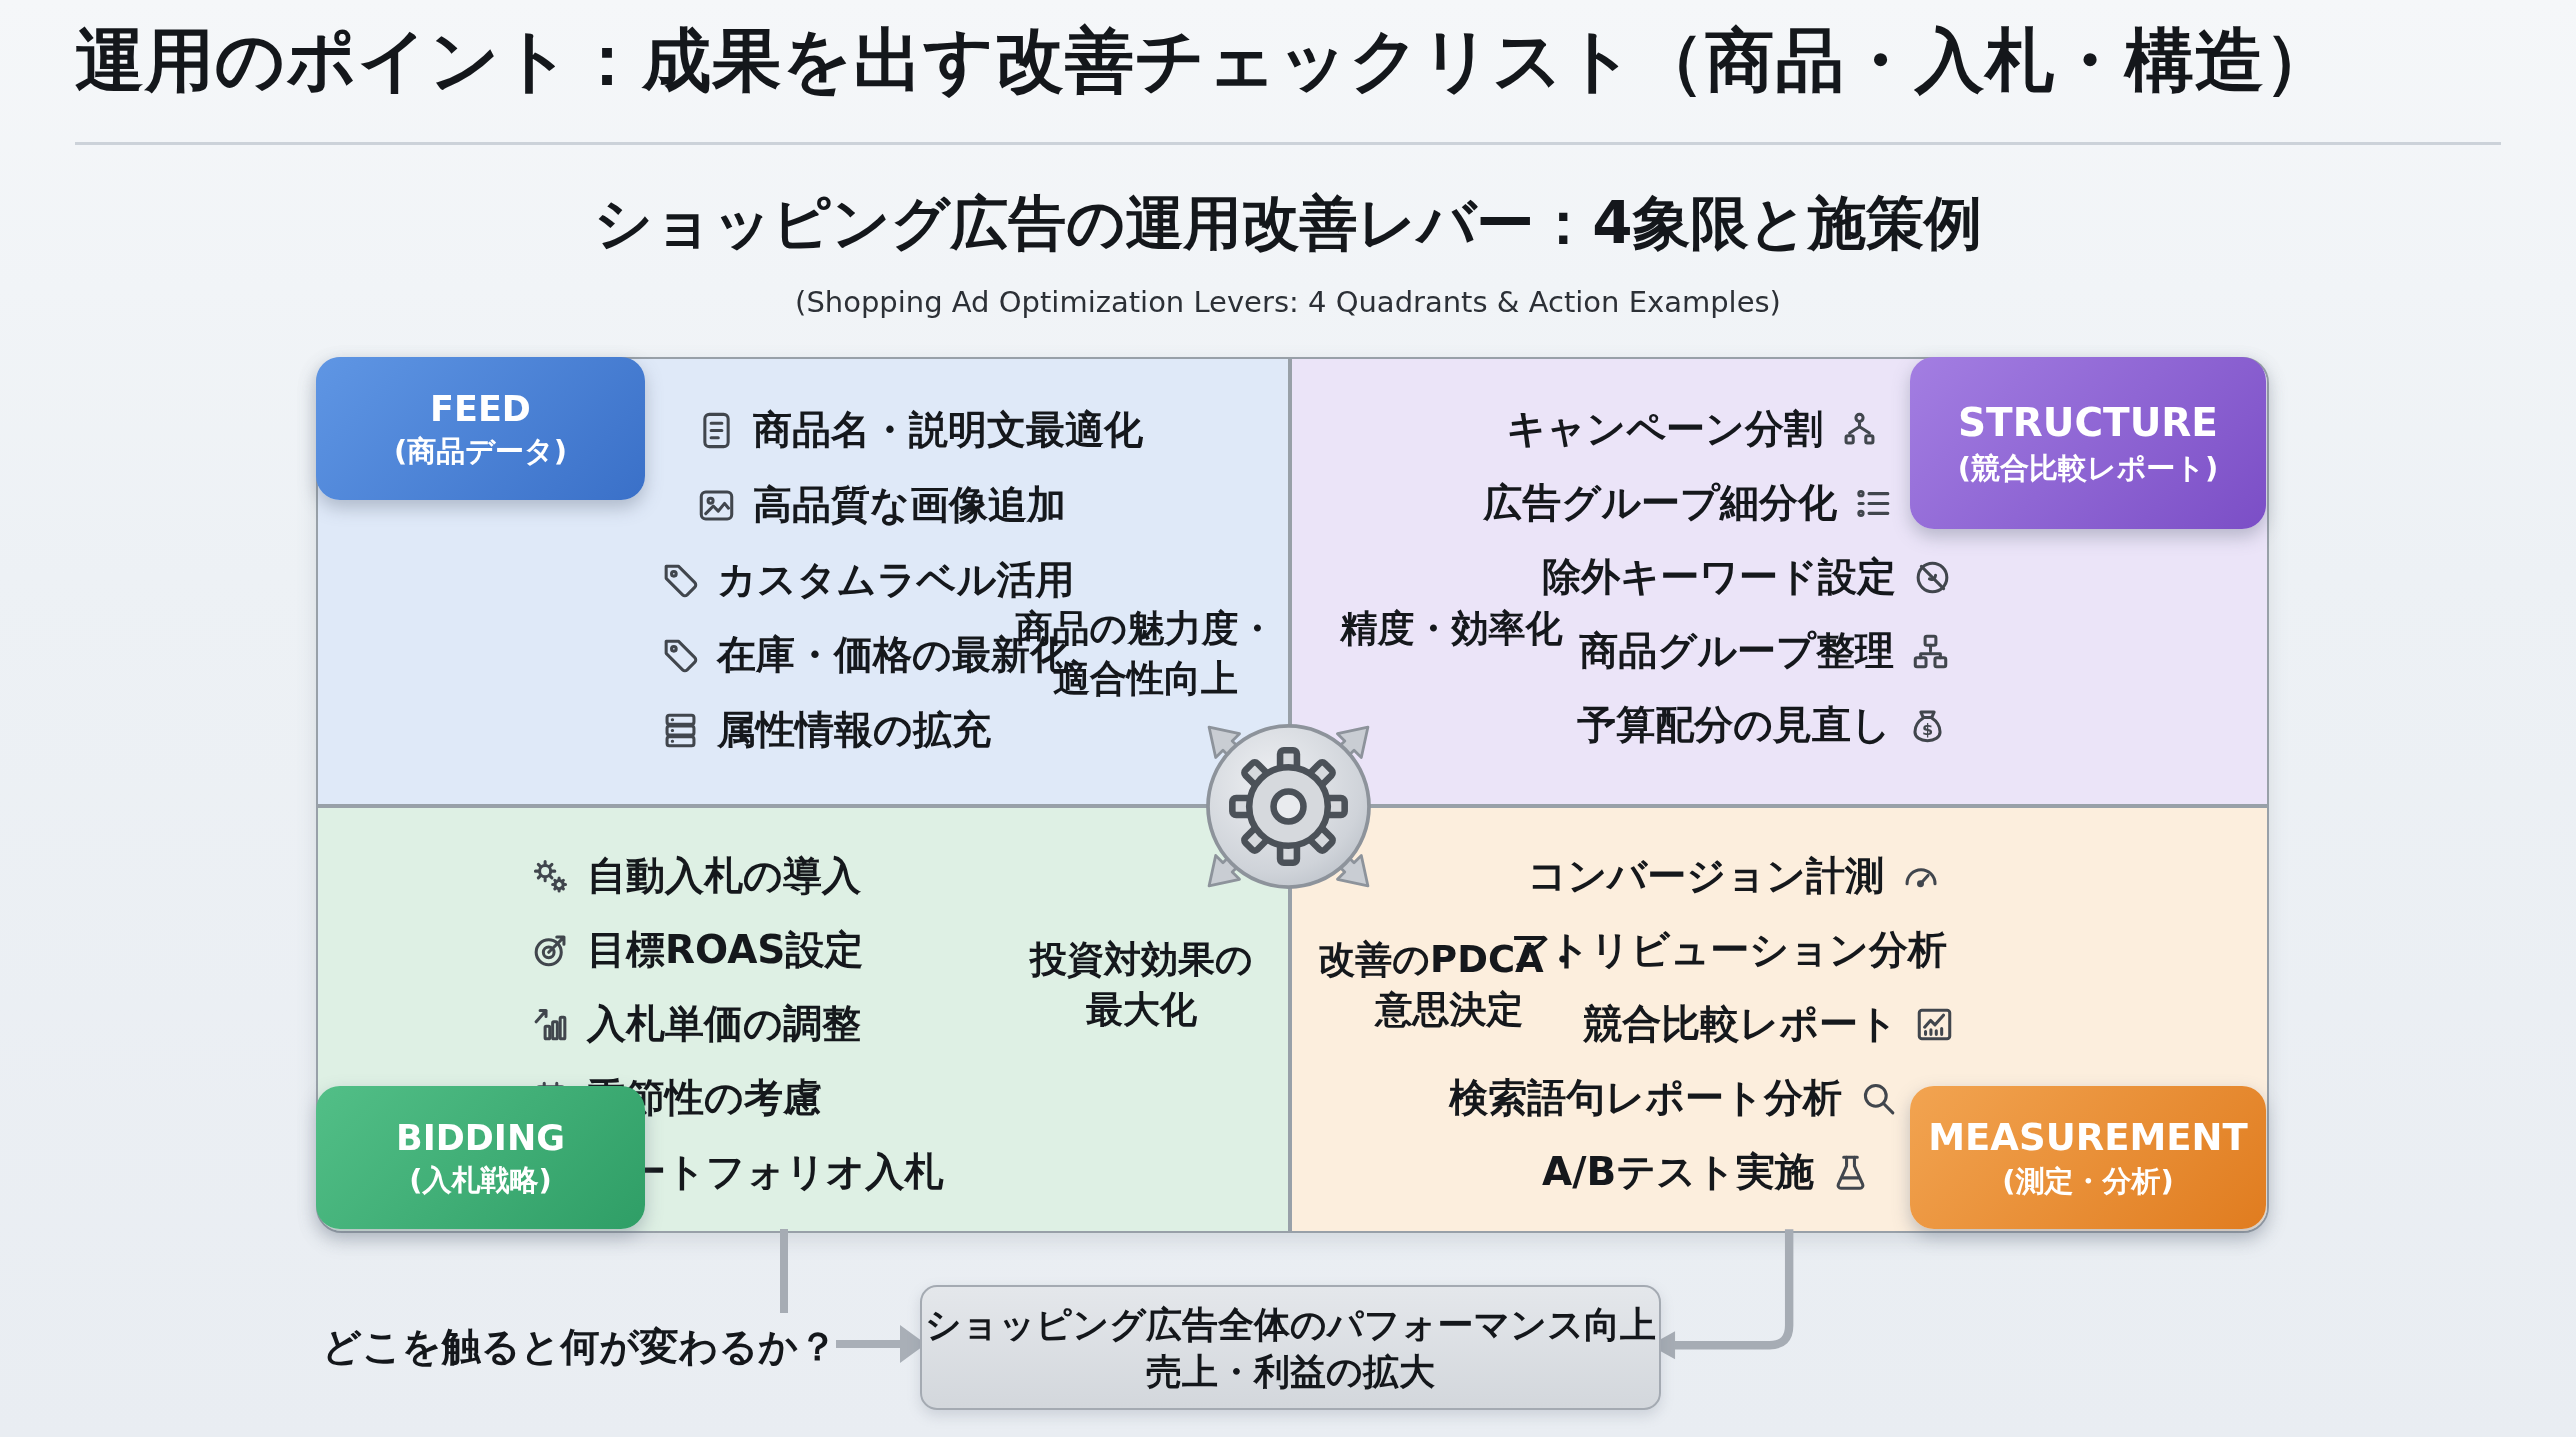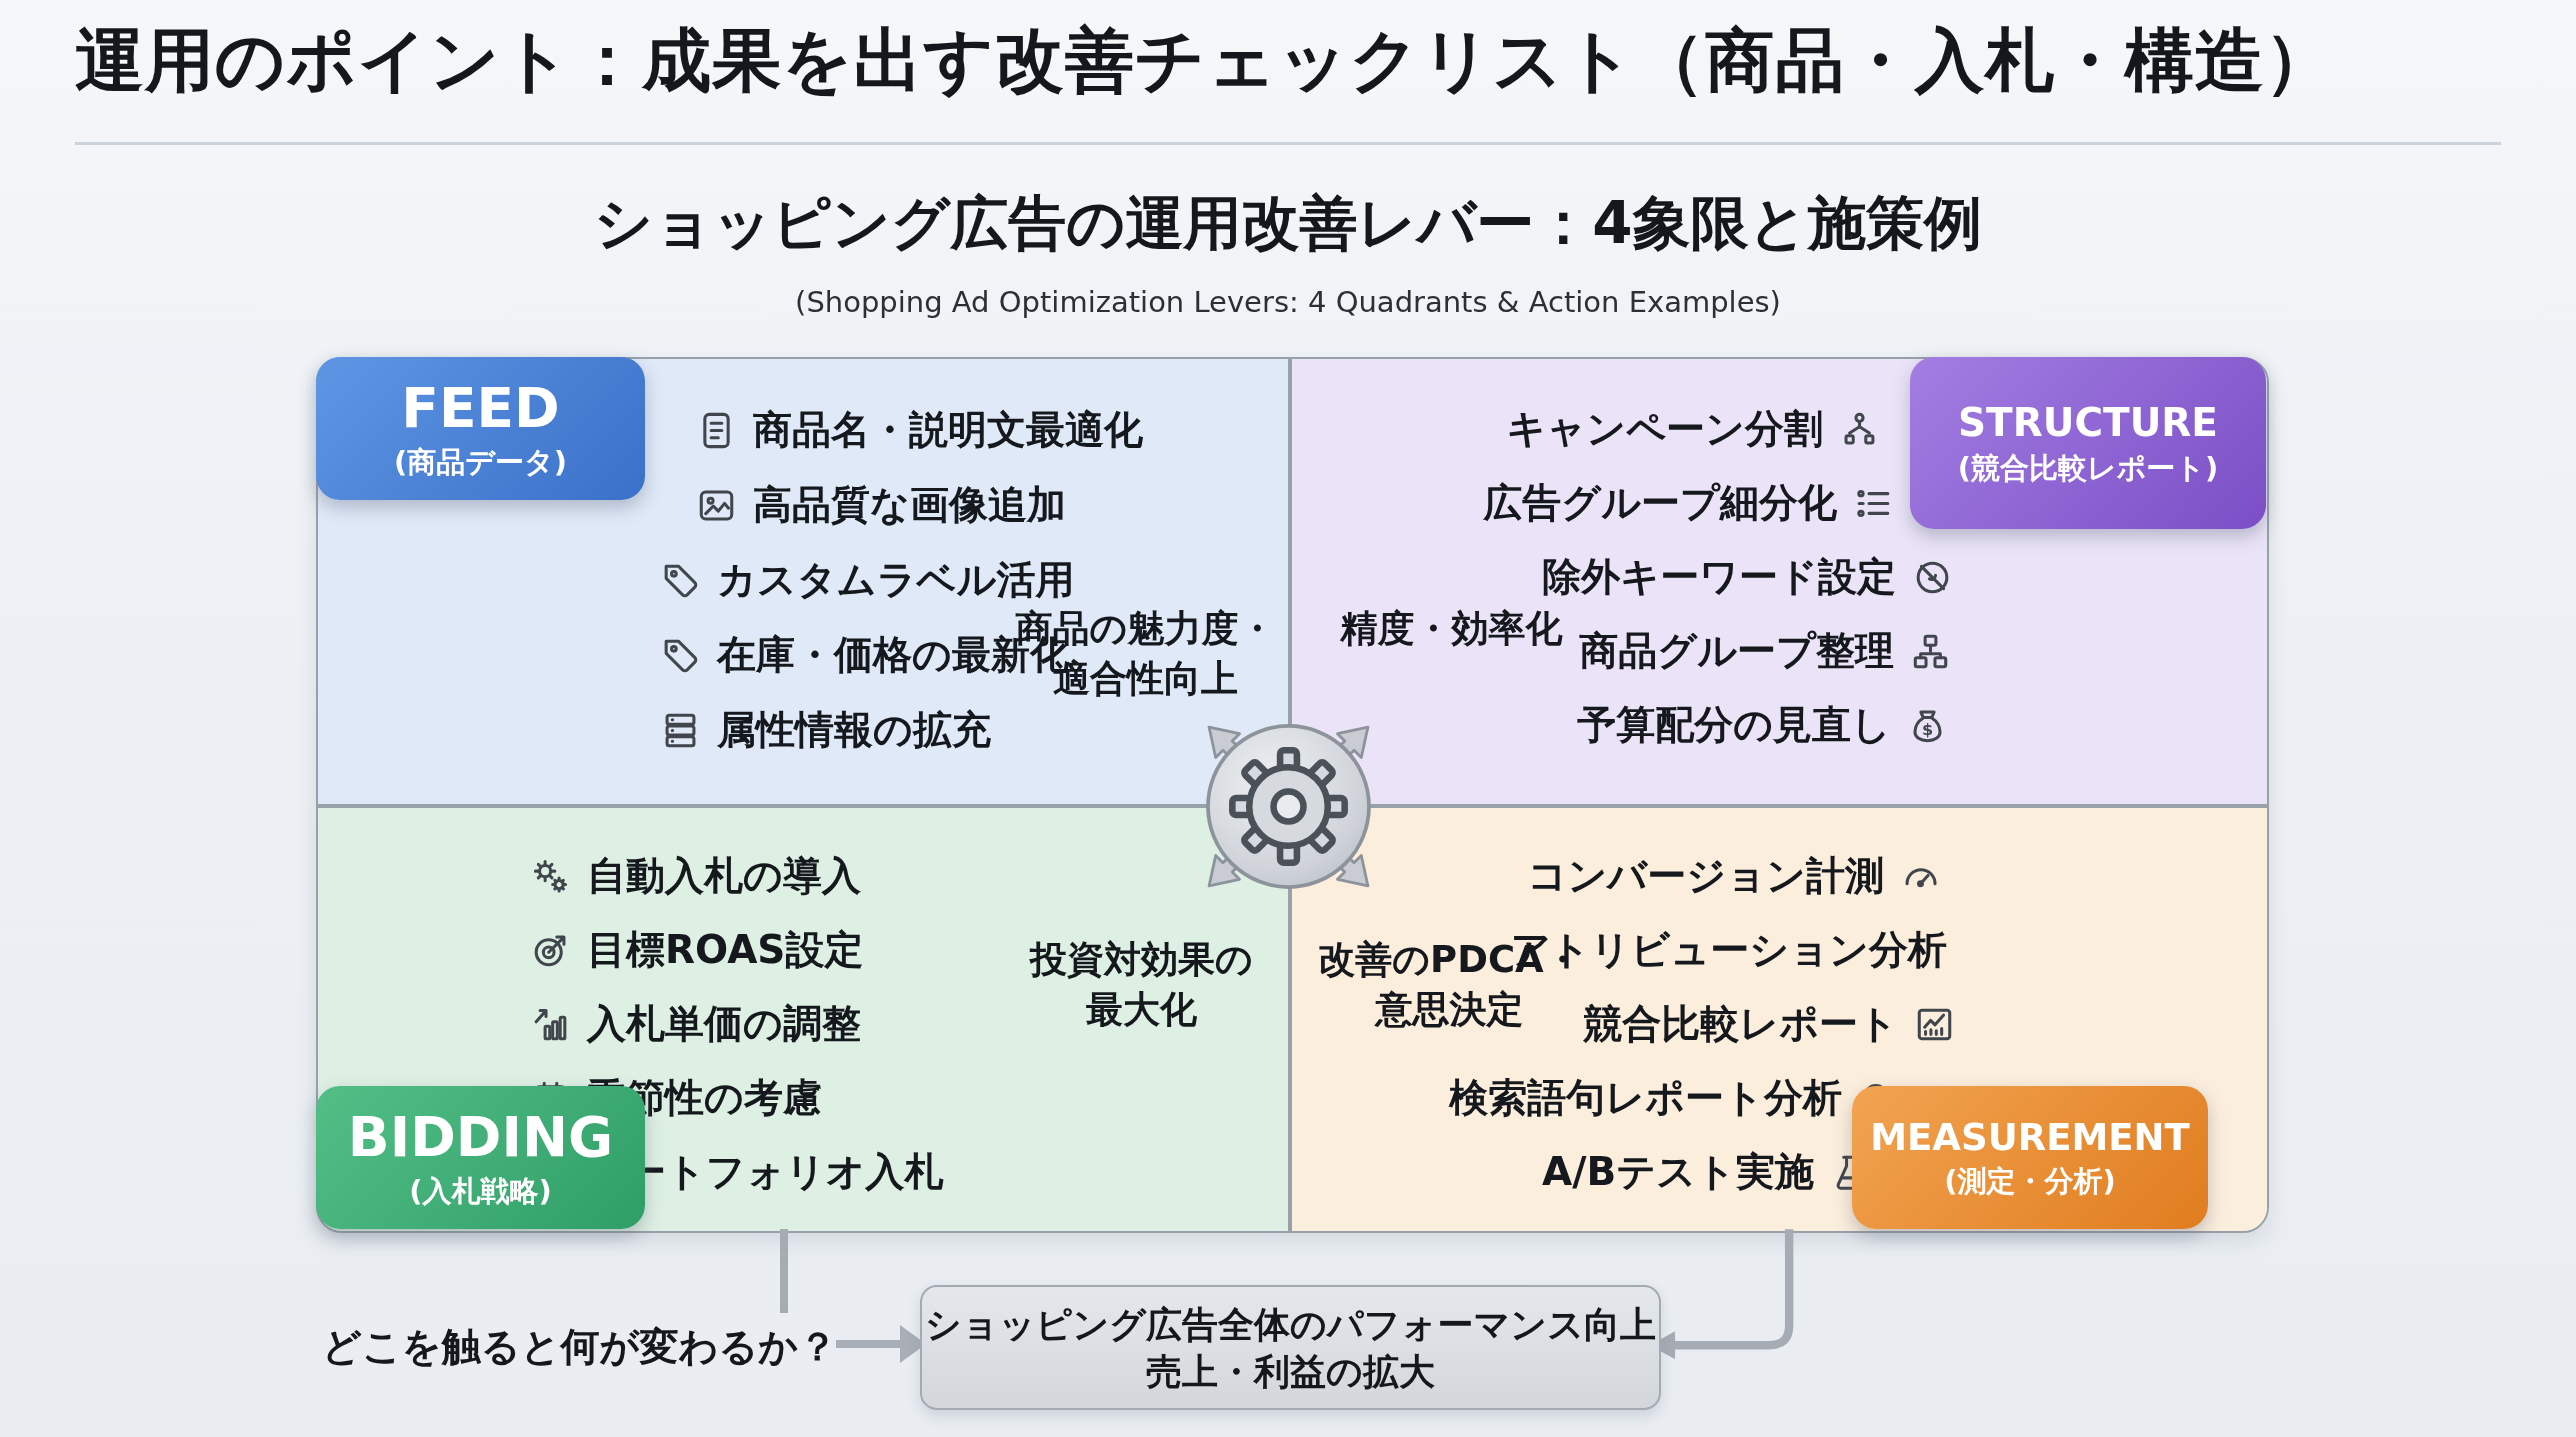--- a/index.html
+++ b/index.html
@@ -16,27 +16,27 @@
   .panel{position:absolute;left:316px;top:357px;width:1949px;height:872px;border:2.8px solid #98a0a8;border-radius:26px;overflow:hidden;box-shadow:0 7.5px 20.6px rgba(110,120,135,.18);}
   .quad{position:absolute;}
   .quad.tl{left:0;top:0;width:972px;height:446px;}
   .quad.tr{left:972px;top:0;width:977px;height:446px;}
   .quad.bl{left:0;top:446px;width:972px;height:426px;}
   .quad.br{left:972px;top:446px;width:977px;height:426px;}
   .divider-v{position:absolute;left:970px;top:0;width:3.7px;height:100%;background:#98a0a8;}
   .divider-h{position:absolute;left:0;top:445px;width:100%;height:3.7px;background:#98a0a8;}
 
   .badge{position:absolute;border-radius:24px;display:flex;flex-direction:column;align-items:center;justify-content:center;color:#fff;box-shadow:0 7.5px 17px rgba(90,100,120,.35);text-align:center;line-height:1.15;}
-  .badge .b-title{font-size:55px;font-weight:800;}
+  .badge .b-title{font-size:35px;font-weight:800;}
   .badge .b-sub{font-size:29px;font-weight:700;margin-top:5.6px;}
   .badge.feed{left:316px;top:357px;width:329px;height:143px;background:linear-gradient(135deg,#5f96e4,#3a70c8);}
   .badge.structure{left:1910px;top:357px;width:356px;height:172px;background:linear-gradient(135deg,#a37ee2,#7b4ec6);}
   .badge.structure .b-title{font-size:39px;}
   .badge.bidding{left:316px;top:1086px;width:329px;height:143px;background:linear-gradient(135deg,#52bf87,#2f9e66);}
-  .badge.measurement{left:1852px;top:1086px;width:356px;height:143px;background:linear-gradient(135deg,#f2a451,#e07c1f);}
+  .badge.measurement{left:1910px;top:1086px;width:356px;height:143px;background:linear-gradient(135deg,#f2a451,#e07c1f);}
   .badge.measurement .b-title{font-size:37px;}
 
   .q-item{position:absolute;height:52px;display:flex;align-items:center;gap:15px;font-size:39px;font-weight:800;white-space:nowrap;color:#15181c;}
   .q-item svg{flex:0 0 auto;}
   .outcome{position:absolute;width:393px;text-align:center;font-size:37px;font-weight:800;line-height:50px;color:#15181c;}
 
   .hub{position:absolute;left:1120px;top:638px;}
 
   .q-label{position:absolute;font-size:39px;font-weight:800;white-space:nowrap;}
   .connector-left{position:absolute;left:780px;top:1229px;width:7.5px;height:84px;background:#a6acb4;}

